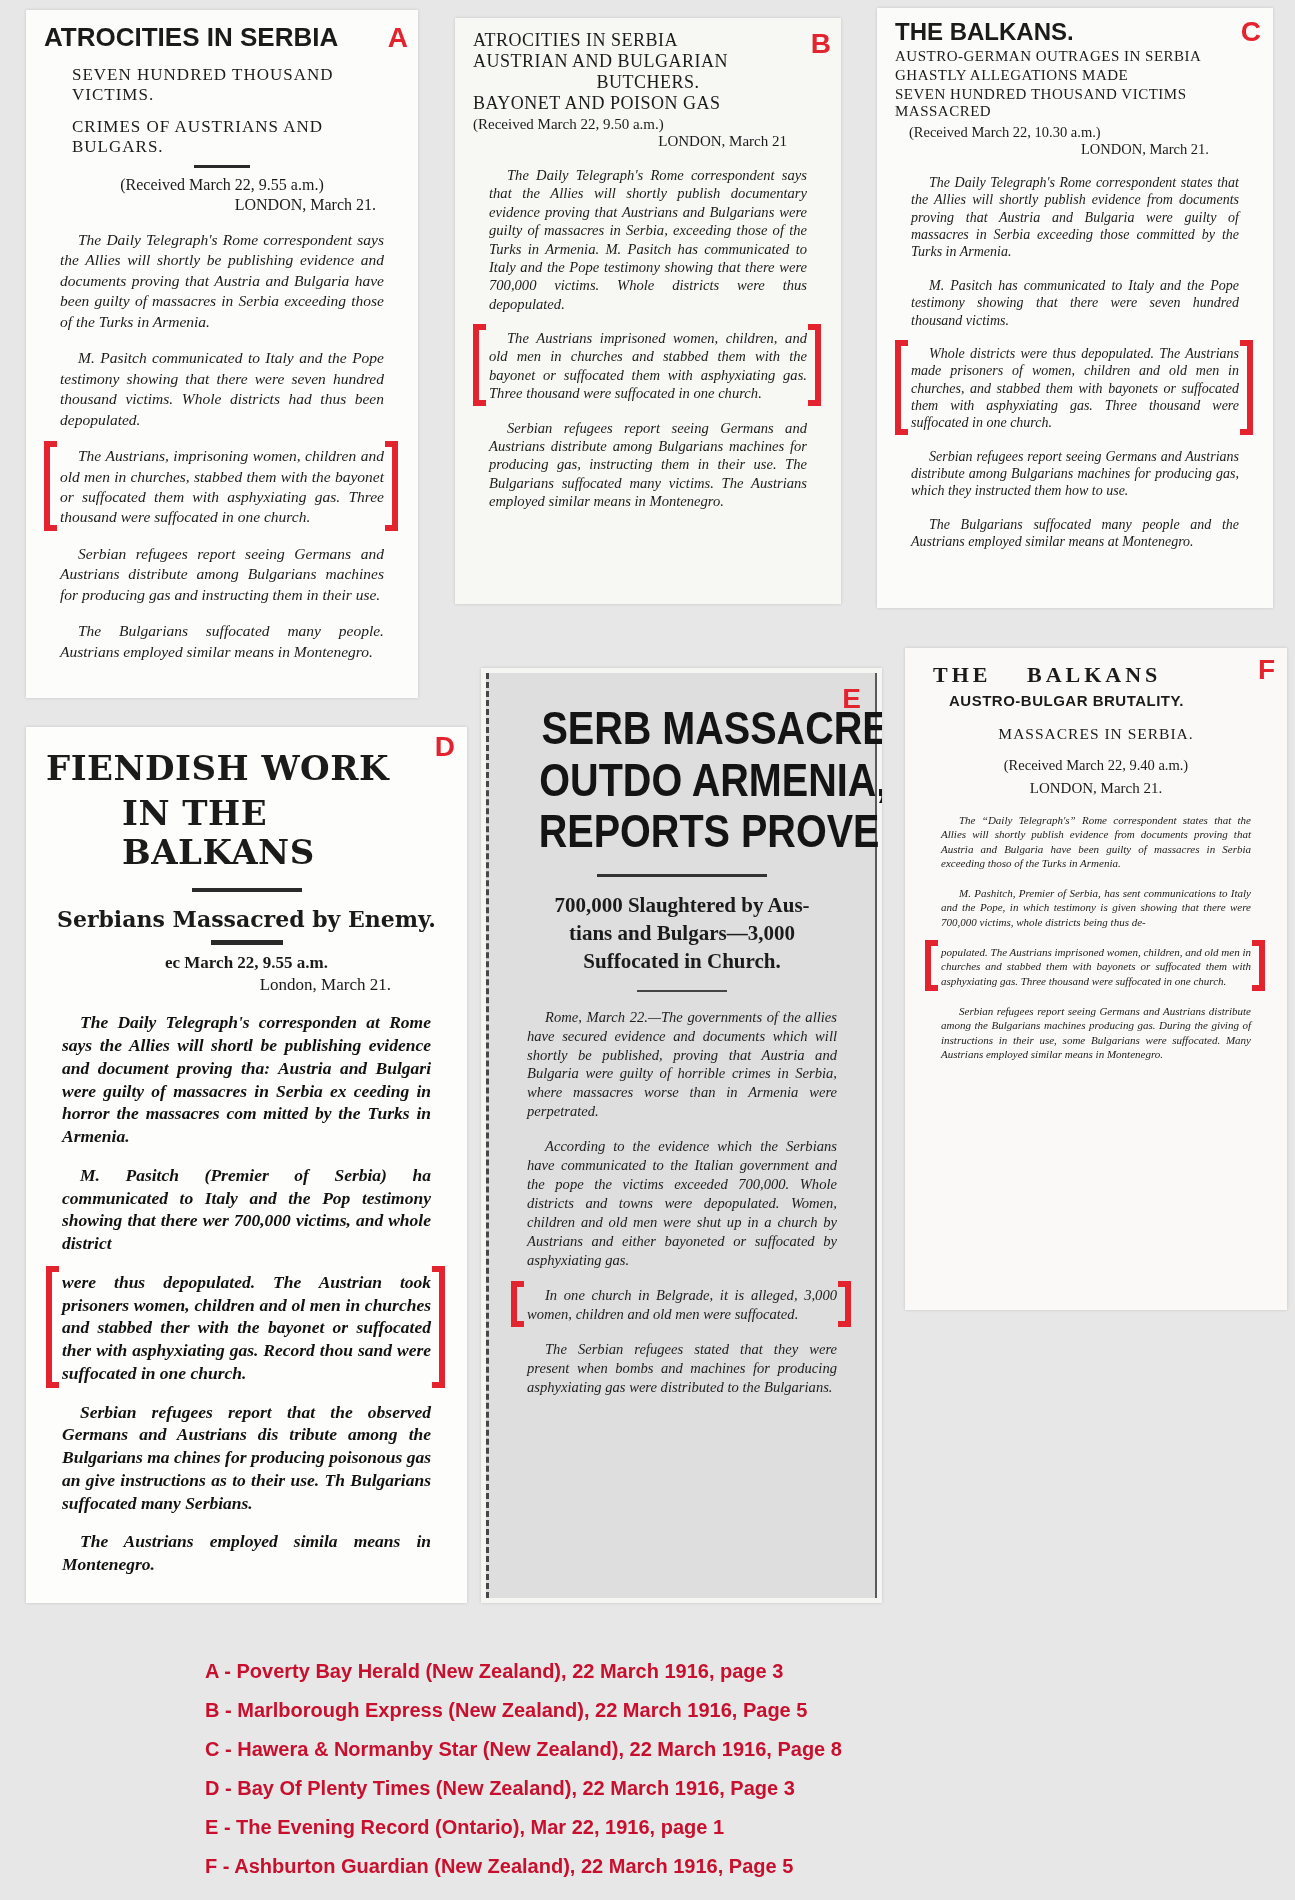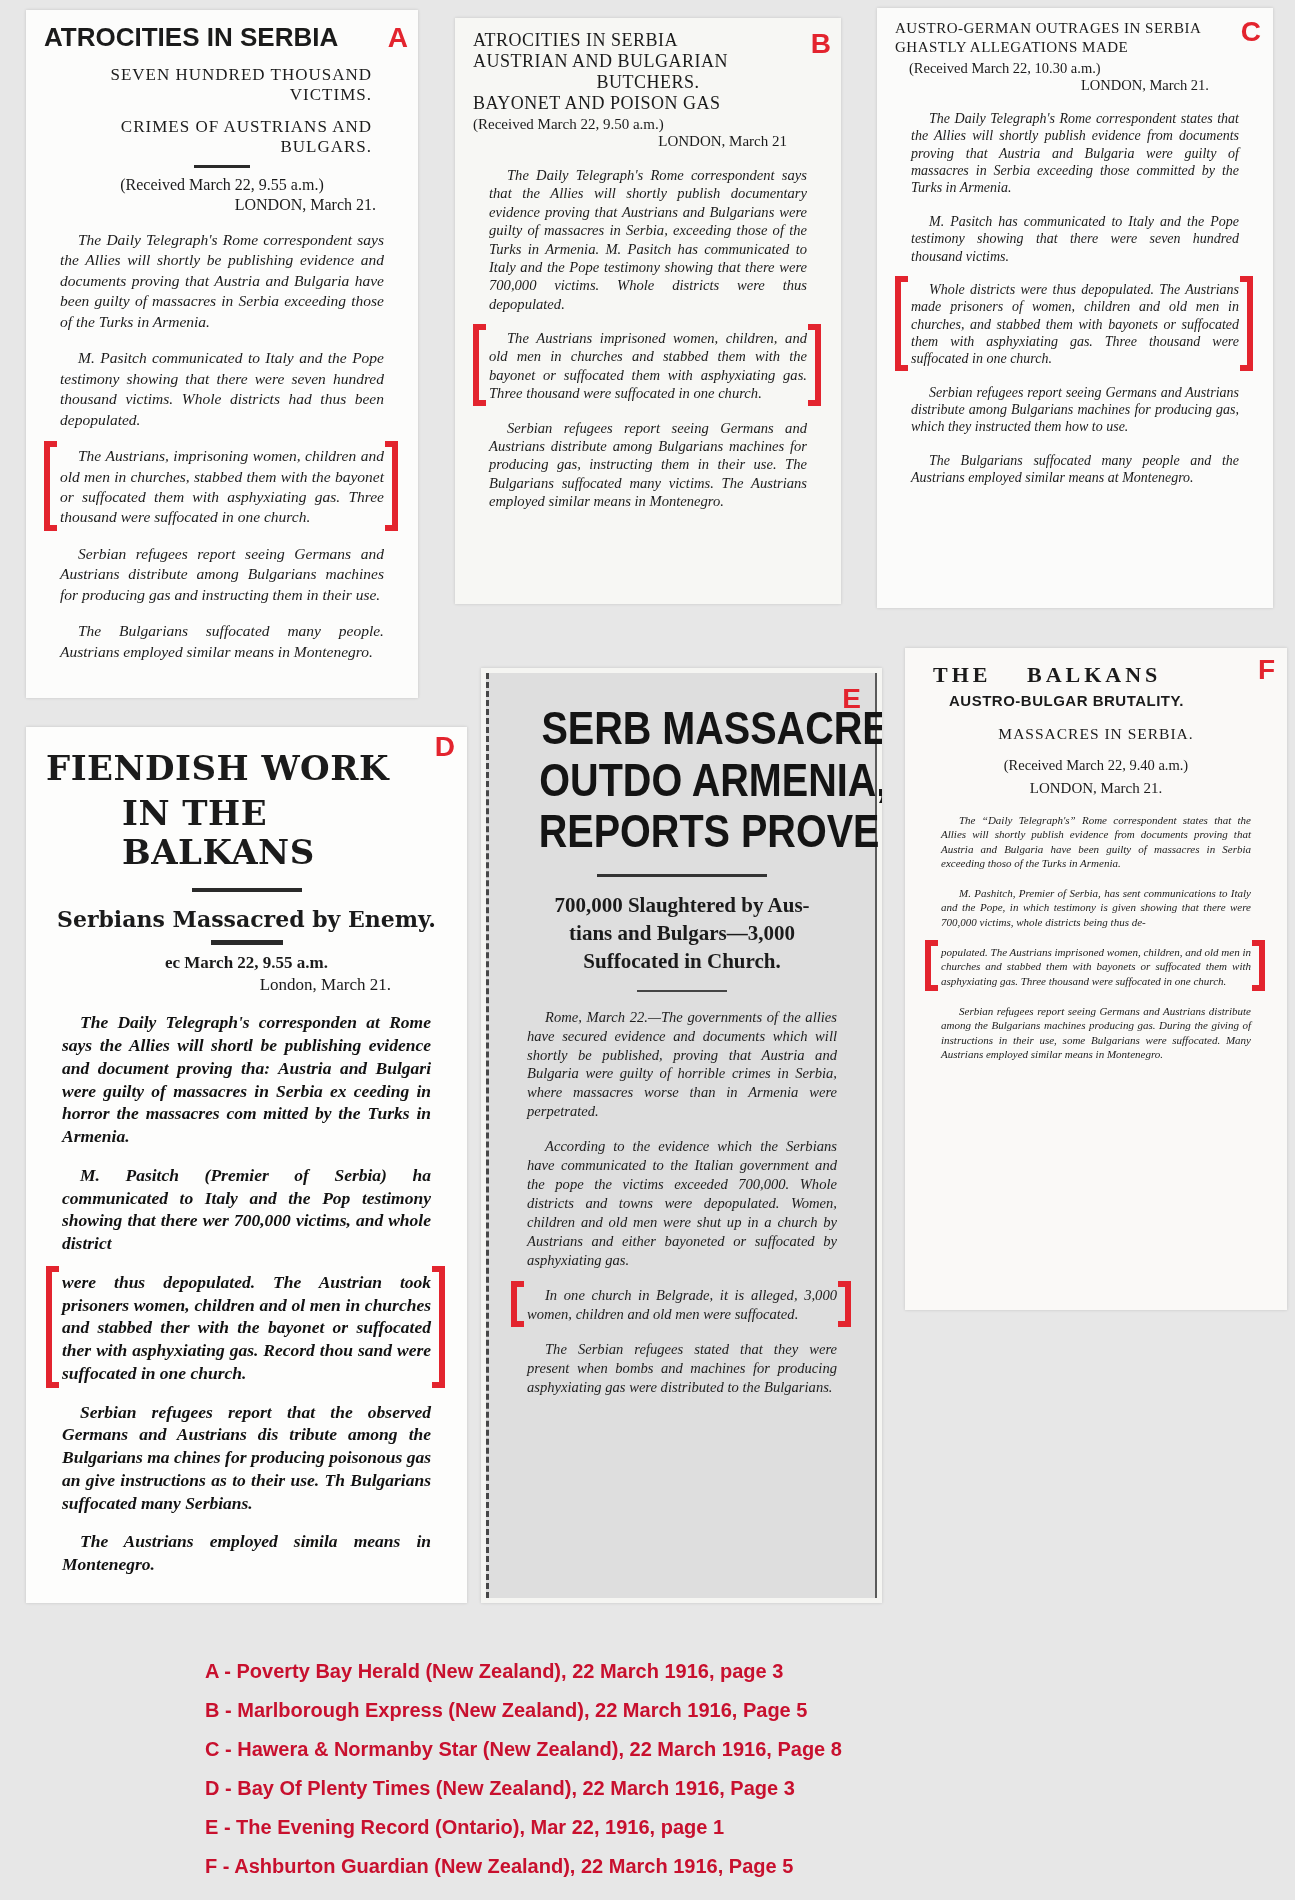--- a/index.html
+++ b/index.html
@@ -27,21 +27,21 @@
   .divider{height:3px;background:#2a2a2a;margin:8px auto;}
   .para{margin:16px;text-align:justify;text-indent:18px;position:relative;font-style:italic;}
   .para.noindent{text-indent:0;}
   .bk{position:absolute;top:-5px;bottom:-3px;width:13px;}
   .bk.l{left:-16px;border-left:6px solid var(--red);border-top:6px solid var(--red);border-bottom:6px solid var(--red);}
   .bk.r{right:-14px;border-right:6px solid var(--red);border-top:6px solid var(--red);border-bottom:6px solid var(--red);}
 
   
   #clip-a{left:26px;top:10px;width:392px;height:688px;padding:12px 18px;background:#fcfcfb;}
   .a-title{margin:0;font-family:"Liberation Sans",sans-serif;font-weight:bold;font-size:26px;letter-spacing:0;}
-  .a-sub{text-align:right;font-size:17px;letter-spacing:1px;margin-top:12px;max-width:300px;margin-left:auto;margin-right:auto;}
+  .a-sub{text-align:left;font-size:17px;letter-spacing:1px;margin-top:12px;max-width:300px;margin-left:auto;margin-right:auto;}
   #clip-a .divider{width:56px;}
   .a-received{text-align:center;font-size:16px;margin-top:6px;}
   .a-dateline{text-align:right;padding-right:24px;font-size:16px;margin:2px 0 4px;}
   .a-body{font-size:15.5px;line-height:1.32;}
 
   
   #clip-b{left:455px;top:18px;width:386px;height:586px;padding:12px 18px;background:#f7f7f4;}
   .b-h{font-size:18px;margin:0;letter-spacing:.5px;}
   .b-h.center{text-align:center;}
   .b-received{font-size:15px;margin-top:2px;}
@@ -133,22 +133,24 @@
       <span class="bk l"></span>
       <span class="bk r"></span>
       <span>The Austrians imprisoned women, children, and old men in churches and stabbed them with the bayonet or suffocated them with asphyxiating gas. Three thousand were suffocated in one church.</span>
     </div>
     <div class="para">Serbian refugees report seeing Germans and Austrians distribute among Bulgarians machines for producing gas, instructing them in their use. The Bulgarians suffocated many victims. The Austrians employed similar means in Montenegro.</div>
   </div>
 </section>
 
 <section class="clip" id="clip-c">
   <span class="label" style="right:12px;top:8px;">C</span>
+  <h2 class="c-title">THE BALKANS.</h2>
   <div class="c-h">AUSTRO-GERMAN OUTRAGES IN SERBIA</div>
   <div class="c-h">GHASTLY ALLEGATIONS MADE</div>
+  <div class="c-h">SEVEN HUNDRED THOUSAND VICTIMS MASSACRED</div>
   <div class="c-received">(Received March 22, 10.30 a.m.)</div>
   <div class="c-dateline">LONDON, March 21.</div>
   <div class="body c-body">
     <div class="para">The Daily Telegraph's Rome correspondent states that the Allies will shortly publish evidence from documents proving that Austria and Bulgaria were guilty of massacres in Serbia exceeding those committed by the Turks in Armenia.</div>
     <div class="para">M. Pasitch has communicated to Italy and the Pope testimony showing that there were seven hundred thousand victims.</div>
     <div class="para">
       <span class="bk l"></span>
       <span class="bk r"></span>
       <span>Whole districts were thus depopulated. The Austrians made prisoners of women, children and old men in churches, and stabbed them with bayonets or suffocated them with asphyxiating gas. Three thousand were suffocated in one church.</span>
     </div>

